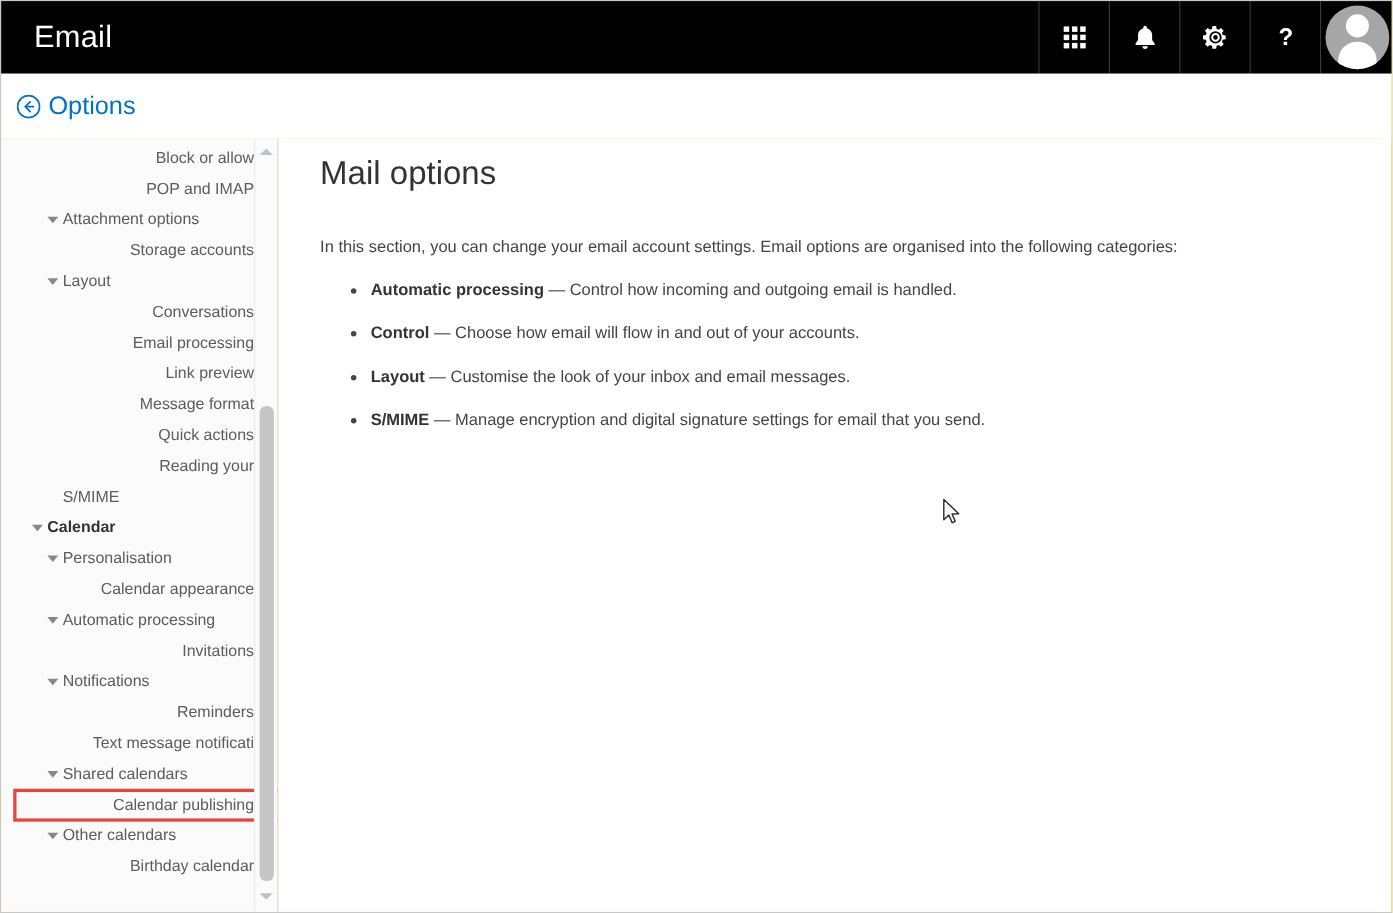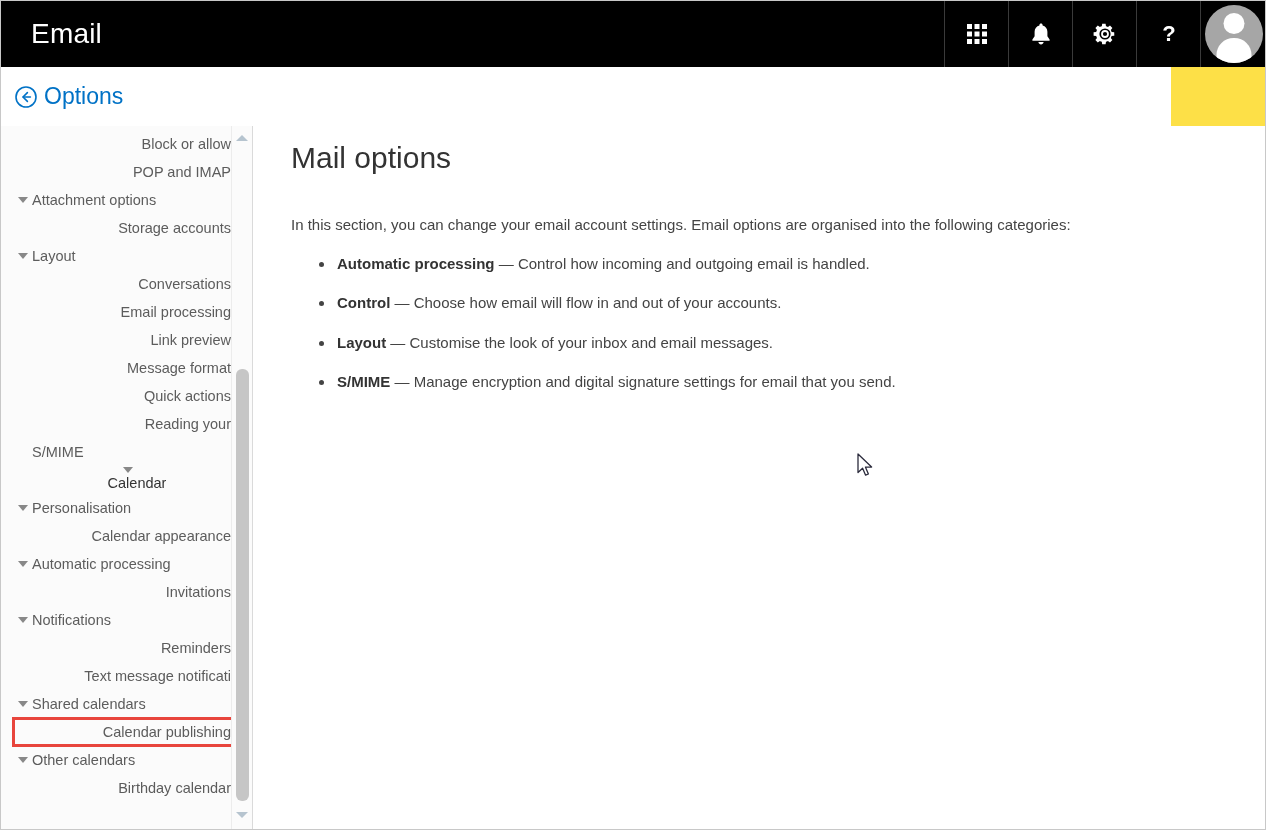--- a/index.html
+++ b/index.html
@@ -98,21 +98,21 @@
     height: 30px;
     border-radius: 17px 17px 0 0;
     background: #ffffff;
   }
 
   
   .options-bar {
     position: absolute;
     left: 0;
     top: 66px;
-    width: 1170px;
+    width: 1266px;
     height: 59px;
     background: #ffffff;
     display: flex;
     align-items: center;
     padding-left: 14px;
     box-sizing: border-box;
   }
   .back-link {
     display: flex;
     align-items: center;
@@ -164,21 +164,21 @@
   .tree-item {
     height: 28px;
     display: flex;
     align-items: center;
     color: #5c5c5c;
     font-size: 14.5px;
     white-space: nowrap;
     cursor: pointer;
     position: relative;
   }
-  .tree-item.bold { color: #333333; font-weight: normal; flex-direction: column; }
+  .tree-item.bold { color: #333333; font-weight: bold; }
   .tri {
     width: 9px;
     height: 9px;
     flex: 0 0 auto;
     margin-right: 5px;
     position: relative;
   }
   .tri::after {
     content: "";
     position: absolute;
@@ -188,21 +188,21 @@
     height: 0;
     border-left: 5px solid transparent;
     border-right: 5px solid transparent;
     border-top: 6px solid #888888;
   }
   .tri.hidden::after { display: none; }
   .tree-label { overflow: hidden; }
 
   
   .lvl1 { padding-left: 42px; }
-  .lvl2 { padding-left: 31px; }
+  .lvl2 { padding-left: 56px; }
   .lvl3 { padding-left: 75px; justify-content: space-between; }
   .lvl1 .tri, .lvl2 .tri, .lvl3 .tri { margin-left: -14px; }
 
   
   .tree-item.highlighted::before {
     content: "";
     position: absolute;
     left: 11px;
     right: -79px;
     top: -1px;

